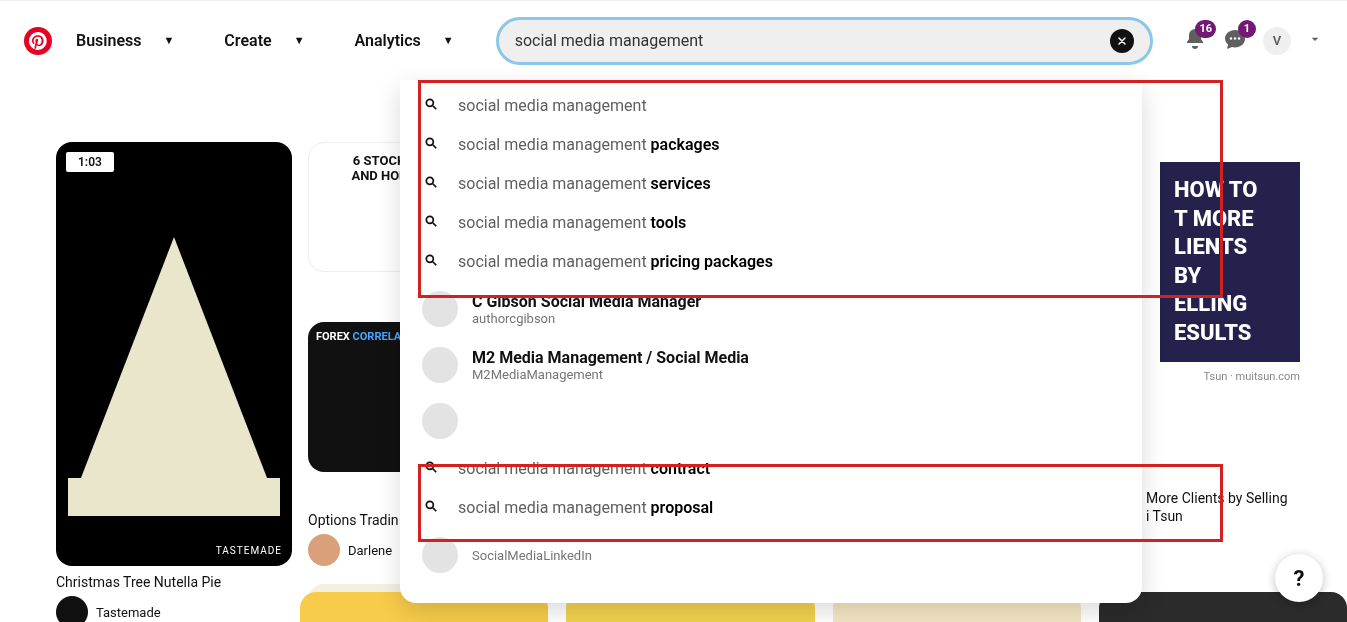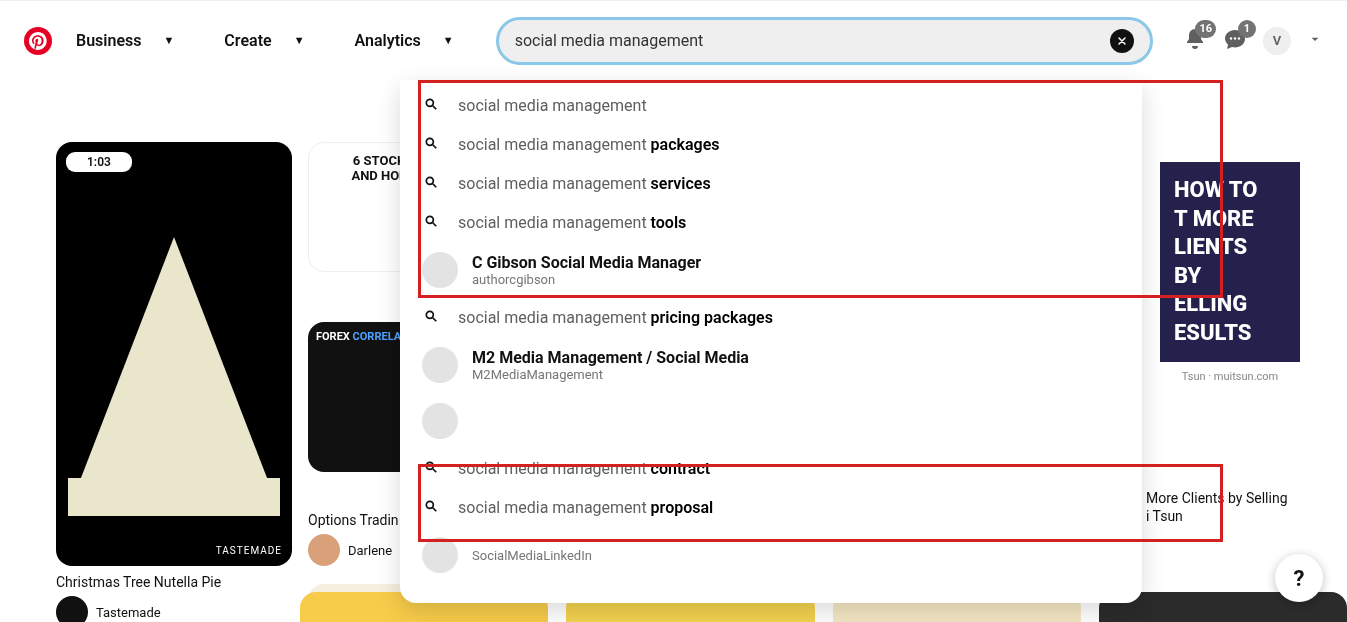--- a/index.html
+++ b/index.html
@@ -61,21 +61,21 @@
     display: flex; align-items: center; justify-content: center;
     font-size: 14px;
     cursor: pointer;
   }
 
   .header-icons { display: flex; align-items: center; gap: 16px; margin-left: 4px; }
   .ico-btn { position: relative; cursor: pointer; }
   .ico-btn svg { fill: #5f5f5f; width: 24px; height: 24px; }
   .badge {
     position: absolute; top: -7px; right: -9px;
-    background: #737373; color: #fff;
+    background: #701a75; color: #fff;
     font-size: 11px; font-weight: 700;
     border-radius: 10px;
     min-width: 18px; height: 18px;
     display:flex; align-items:center; justify-content:center;
     padding: 0 4px;
   }
   .avatar {
     width: 28px; height: 28px; border-radius: 50%;
     background: #efefef; color: #5f5f5f;
     display:flex; align-items:center; justify-content:center;
@@ -105,21 +105,21 @@
     color:#fff;
   }
   .pin .title { font-size: 14px; margin-top: 8px; color:#111; }
   .pin .byline { display:flex; align-items:center; gap:8px; margin-top:6px; color:#111; font-size:13px; }
   .pin .avatar-sm { width:32px; height:32px; border-radius:50%; background:#111; }
 
   .duration {
     position:absolute; top:10px; left:10px;
     background:#fff; color:#111;
     font-size:12px; font-weight:600;
-    padding:3px 21px; border-radius:9px;
+    padding:3px 12px; border-radius:2px;
   }
   .tastemade-mark {
     position:absolute; bottom:10px; right:10px;
     font-size:10px; letter-spacing:1px; color:#fff;
   }
 
   
   .napkin {
     position:absolute; left:18px; right:18px; top:95px; bottom:70px;
     background:#e9e6cc;
@@ -144,21 +144,21 @@
     background:#fff!important; color:#111!important;
     padding:20px;
     text-align:right;
   }
   .right-card .block {
     background:#24224d; color:#fff;
     font-weight:800; font-size:22px; line-height:1.3;
     padding:14px;
     text-align:left;
   }
-  .right-card .sub { font-size:11px; color:#888; text-align:center; margin-top:8px; }
+  .right-card .sub { font-size:11px; color:#888; text-align:right; margin-top:8px; }
 
   
   .sugg {
     position: absolute;
     top: 80px; left: 400px;
     width: 742px;
     background: #fff;
     border-radius: 0 0 16px 16px;
     box-shadow: 0 8px 24px rgba(0,0,0,0.15);
     z-index: 60;
@@ -357,34 +357,34 @@
         </svg></div>
       <div class="sugg-text">social media management <b>services</b></div>
     </div>
     <div class="sugg-row">
       <div class="sugg-ico"><svg viewBox="0 0 24 24" width="14" height="14" fill="none" stroke="#111" stroke-width="3">
           <circle cx="10" cy="10" r="6"></circle>
           <line x1="15" y1="15" x2="21" y2="21"></line>
         </svg></div>
       <div class="sugg-text">social media management <b>tools</b></div>
     </div>
+    <div class="sugg-row">
+      <div class="sugg-ico"><svg viewBox="0 0 24 24" width="14" height="14" fill="none" stroke="#111" stroke-width="3">
+          <circle cx="10" cy="10" r="6"></circle>
+          <line x1="15" y1="15" x2="21" y2="21"></line>
+        </svg></div>
+      <div class="sugg-text">social media management <b>pricing packages</b></div>
+    </div>
     <div class="sugg-row sugg-profile">
       <div class="pf-img"></div>
       <div>
         <div class="pf-name">C Gibson Social Media Manager</div>
         <div class="pf-sub">authorcgibson</div>
       </div>
     </div>
-    <div class="sugg-row">
-      <div class="sugg-ico"><svg viewBox="0 0 24 24" width="14" height="14" fill="none" stroke="#111" stroke-width="3">
-          <circle cx="10" cy="10" r="6"></circle>
-          <line x1="15" y1="15" x2="21" y2="21"></line>
-        </svg></div>
-      <div class="sugg-text">social media management <b>pricing packages</b></div>
-    </div>
     <div class="sugg-row sugg-profile">
       <div class="pf-img"></div>
       <div>
         <div class="pf-name">M2 Media Management / Social Media</div>
         <div class="pf-sub">M2MediaManagement</div>
       </div>
     </div>
     <div class="sugg-row sugg-profile">
       <div class="pf-img"></div>
     </div>

